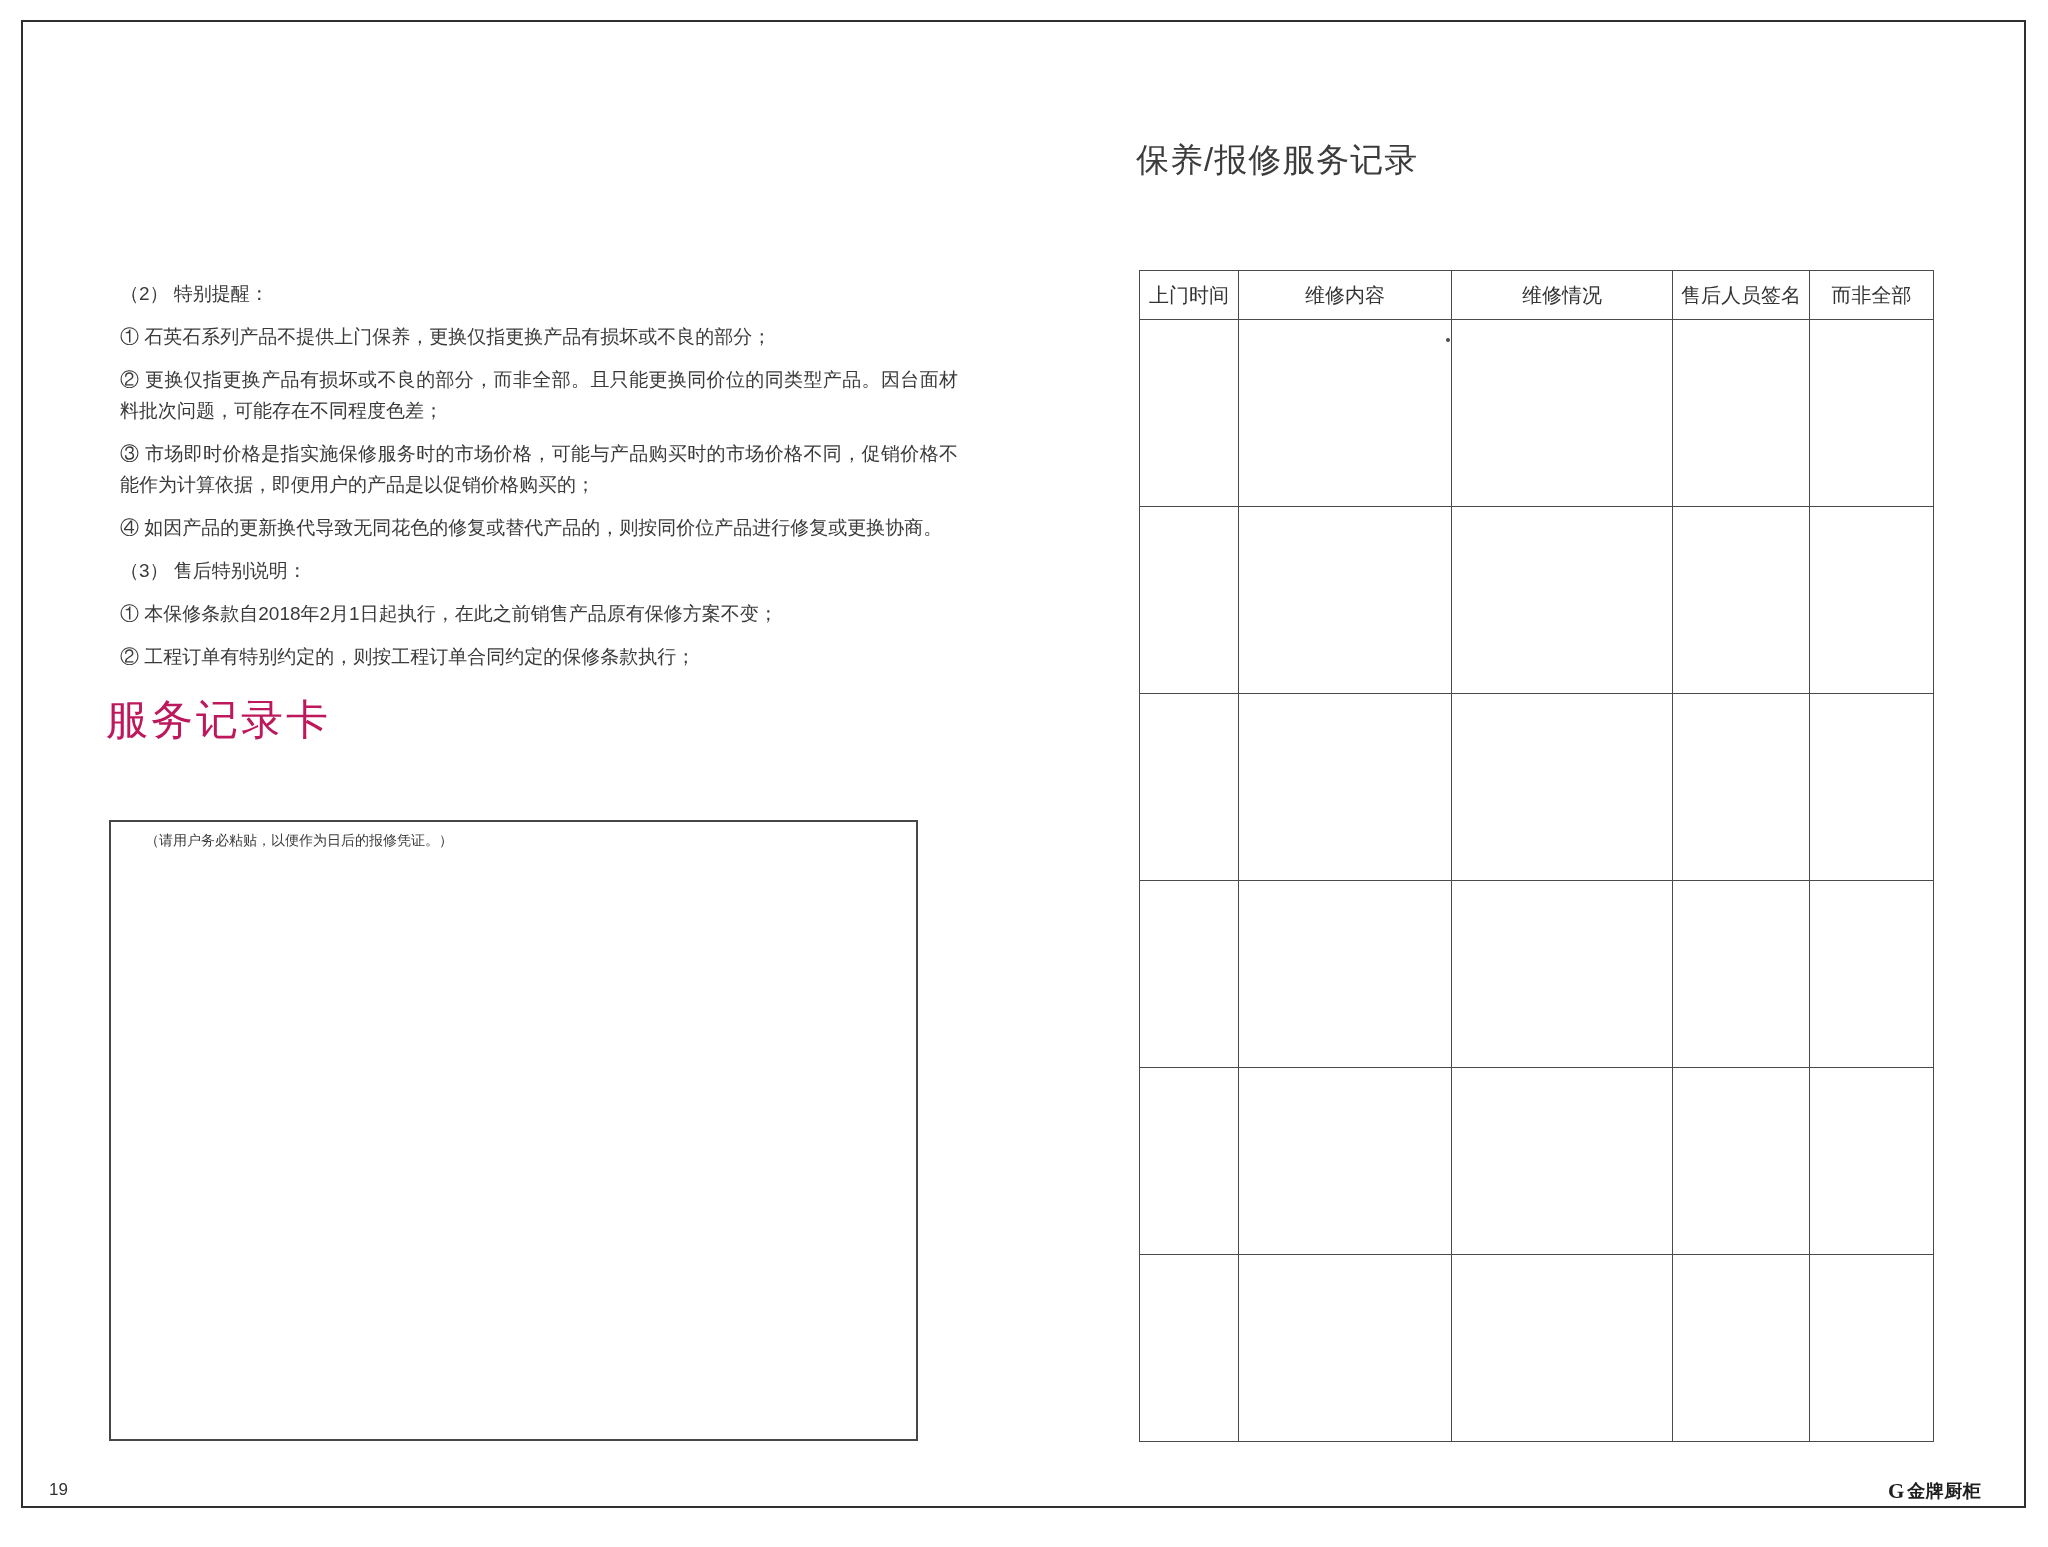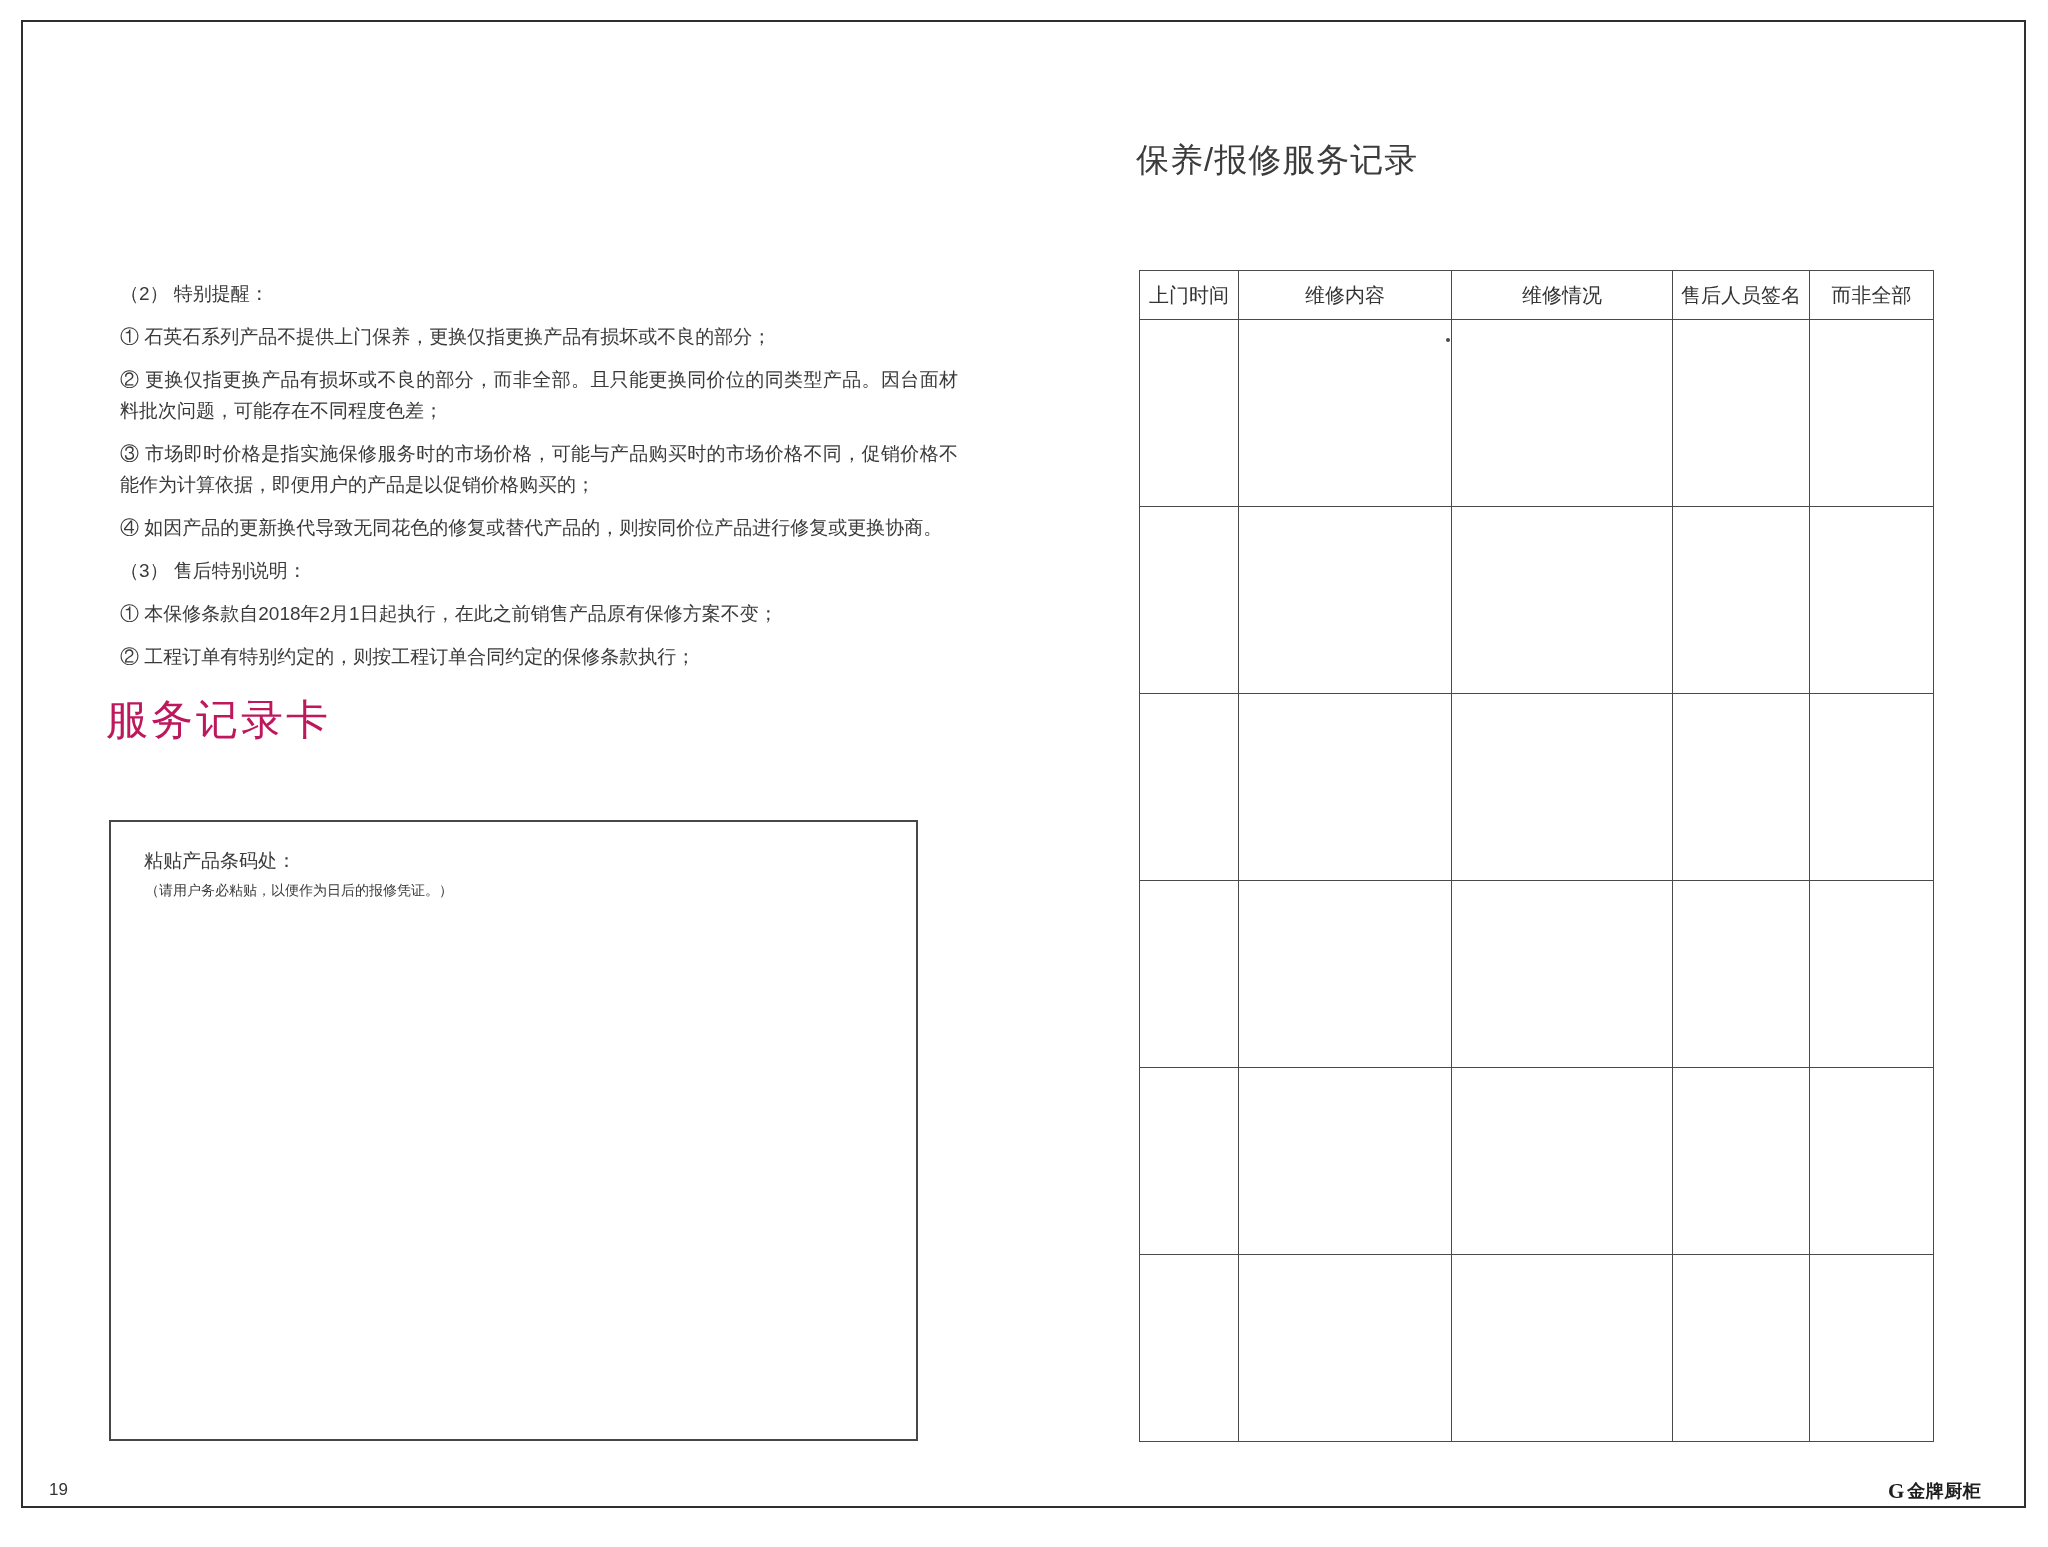--- a/index.html
+++ b/index.html
@@ -132,21 +132,20 @@
     <p>③ 市场即时价格是指实施保修服务时的市场价格，可能与产品购买时的市场价格不同，促销价格不能作为计算依据，即便用户的产品是以促销价格购买的；</p>
     <p>④ 如因产品的更新换代导致无同花色的修复或替代产品的，则按同价位产品进行修复或更换协商。</p>
     <p>（3） 售后特别说明：</p>
     <p>① 本保修条款自2018年2月1日起执行，在此之前销售产品原有保修方案不变；</p>
     <p>② 工程订单有特别约定的，则按工程订单合同约定的保修条款执行；</p>
   </div>
 
   <div class="card-title">服务记录卡</div>
 
   <div class="barcode-box">
-    <div class="barcode-line1">粘贴产品条码处：</div>
     <div class="barcode-line2">（请用户务必粘贴，以便作为日后的报修凭证。）</div>
   </div>
 
   <div class="record-title">保养/报修服务记录</div>
 
   <table class="service-table">
     <colgroup>
       <col style="width:99px">
       <col style="width:213px">
       <col style="width:221px">

